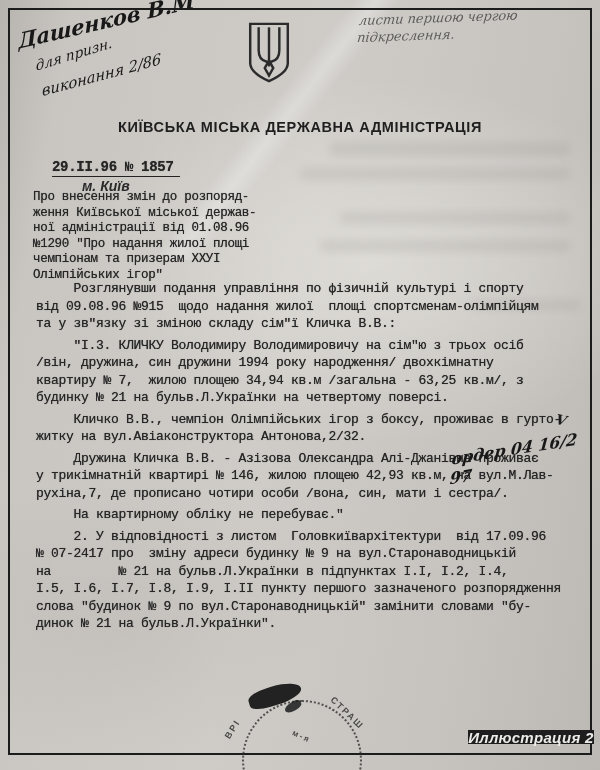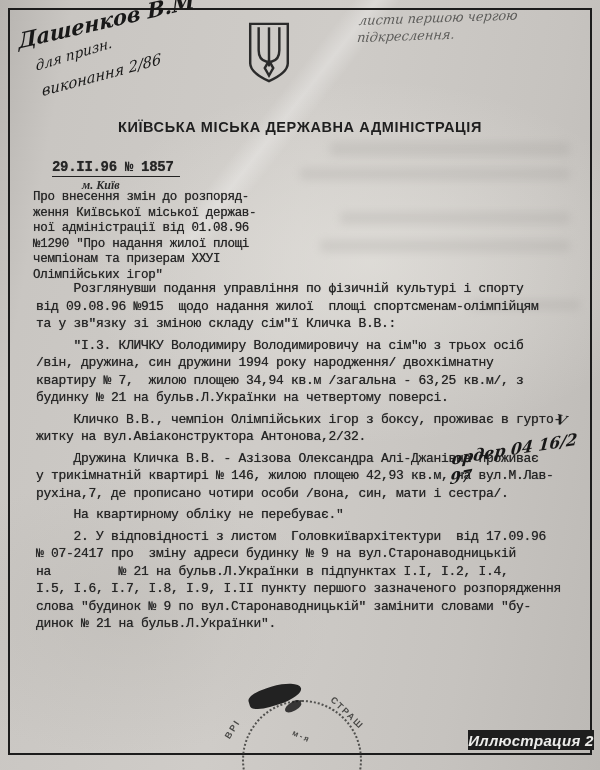--- a/index.html
+++ b/index.html
@@ -20,42 +20,42 @@
   .hw-tl-3{position:absolute;left:40px;top:66px;font-size:15px;transform:rotate(-15deg) skewX(-12deg);}
   .hw-tr{position:absolute;left:358px;top:8px;width:232px;font-size:13px;line-height:17px;
          color:#4a4a48;transform:rotate(-2deg) skewX(-8deg);white-space:pre-line;opacity:.85;}
   .emblem{position:absolute;left:247px;top:22px;}
   .org{position:absolute;left:0;top:87px;width:600px;text-align:center;
        font-weight:bold;font-size:14.5px;letter-spacing:.6px;color:#1f1f1f;margin-top:32px;}
   .doctitle{position:absolute;left:0;top:118px;width:476px;text-align:center;
        font-family:"Liberation Serif",serif;font-weight:bold;font-size:27px;letter-spacing:3px;color:#181818;}
   .dateline{position:absolute;left:52px;top:159px;font-size:14px;font-weight:bold;
        border-bottom:1.5px solid #222;padding:0 6px 1px 0;}
-  .place{position:absolute;left:82px;top:178px;font-family:Liberation Serif, serif;
-       font-style:italic;font-weight:bold;font-size:12px;color:#2a2a2a;}
+  .place{position:absolute;left:82px;top:178px;font-family:Liberation Sans, sans-serif;
+       font-style:italic;font-weight:bold;font-size:14px;color:#2a2a2a;}
   .subject{position:absolute;left:33px;top:190px;font-size:12.5px;line-height:15.5px;}
   .bodytext{position:absolute;left:33px;top:277px;width:556px;font-size:13px;line-height:17.5px;}
   .para{margin:3px;}
   .para + .para{margin-top:4px;}
   .order-note{position:absolute;left:450px;top:438px;font-size:16px;font-weight:bold;
        transform:rotate(-9deg) skewX(-14deg);}
   .check-mark{position:absolute;left:556px;top:412px;font-size:14px;font-weight:bold;
        transform:rotate(12deg);color:#1c1c1c;}
   .stamp{position:absolute;left:214px;top:686px;width:170px;height:84px;}
   .stamp-circle{position:absolute;left:28px;top:14px;width:116px;height:116px;border-radius:50%;
        border:2px dotted #3d3d3b;opacity:.85;}
   .stamp-blob{position:absolute;left:34px;top:0;width:54px;height:19px;background:#141414;
        border-radius:45% 60% 55% 40%;transform:rotate(-17deg);opacity:.92;}
   .stamp-blob2{position:absolute;left:70px;top:16px;width:18px;height:9px;background:#1c1c1c;
        border-radius:60% 40% 50% 50%;transform:rotate(-28deg);opacity:.85;}
   .stamp-txt{position:absolute;font-size:9px;font-weight:bold;color:#3a3a38;letter-spacing:2px;opacity:.9;}
   .stamp-txt-l{left:8px;top:38px;transform:rotate(-58deg);}
   .stamp-txt-r{left:112px;top:22px;transform:rotate(44deg);}
   .stamp-txt-c{left:78px;top:46px;transform:rotate(24deg);font-size:8px;}
-  .badge{position:absolute;left:468px;top:730px;width:126px;height:20px;background:#1e1e1e;
+  .badge{position:absolute;left:468px;top:730px;width:126px;height:14px;background:#1e1e1e;
        display:flex;align-items:center;justify-content:center;}
   .badge span{font-style:italic;font-weight:bold;font-size:15px;color:#ececea;letter-spacing:.3px;}
   .smudge{position:absolute;background:#8f8c88;filter:blur(4px);opacity:.18;border-radius:4px;}
   .sm1{left:330px;top:142px;width:240px;height:14px;}
   .sm2{left:300px;top:168px;width:270px;height:12px;}
   .sm3{left:340px;top:212px;width:230px;height:12px;}
   .sm4{left:320px;top:240px;width:250px;height:12px;}
   .sm5{left:470px;top:300px;width:110px;height:10px;}
   .crease{position:absolute;left:0;top:0;width:600px;height:260px;pointer-events:none;
        background:linear-gradient(128deg,rgba(255,255,255,0) 44%,rgba(255,255,255,.28) 47%,rgba(255,255,255,0) 50%);}

